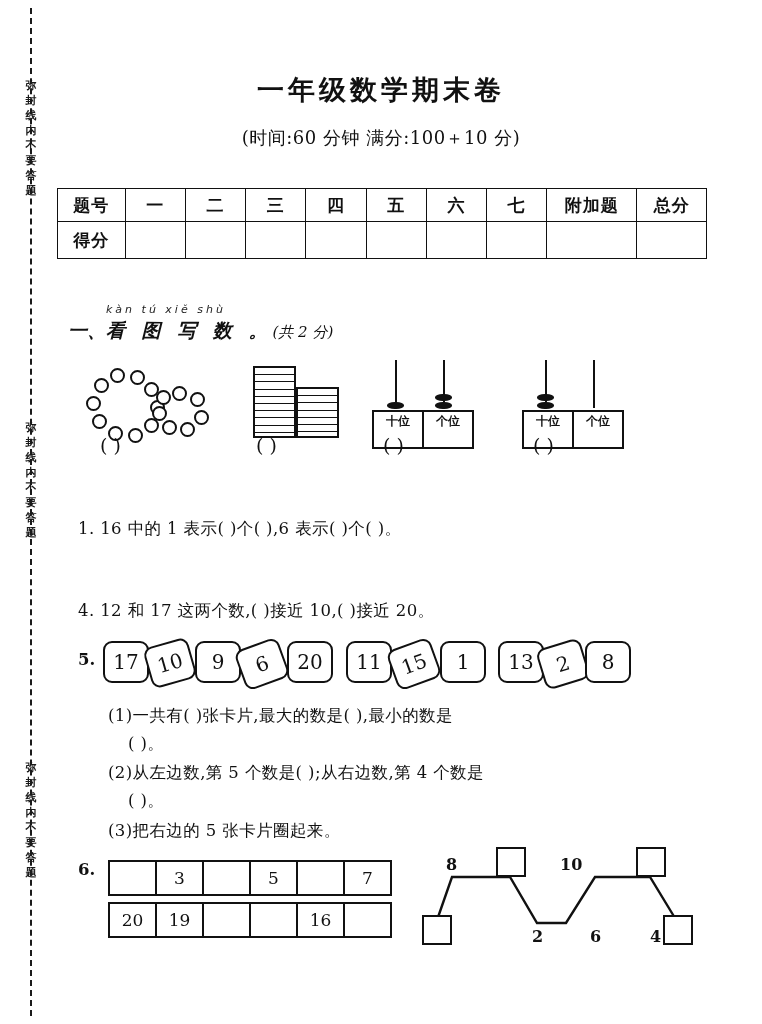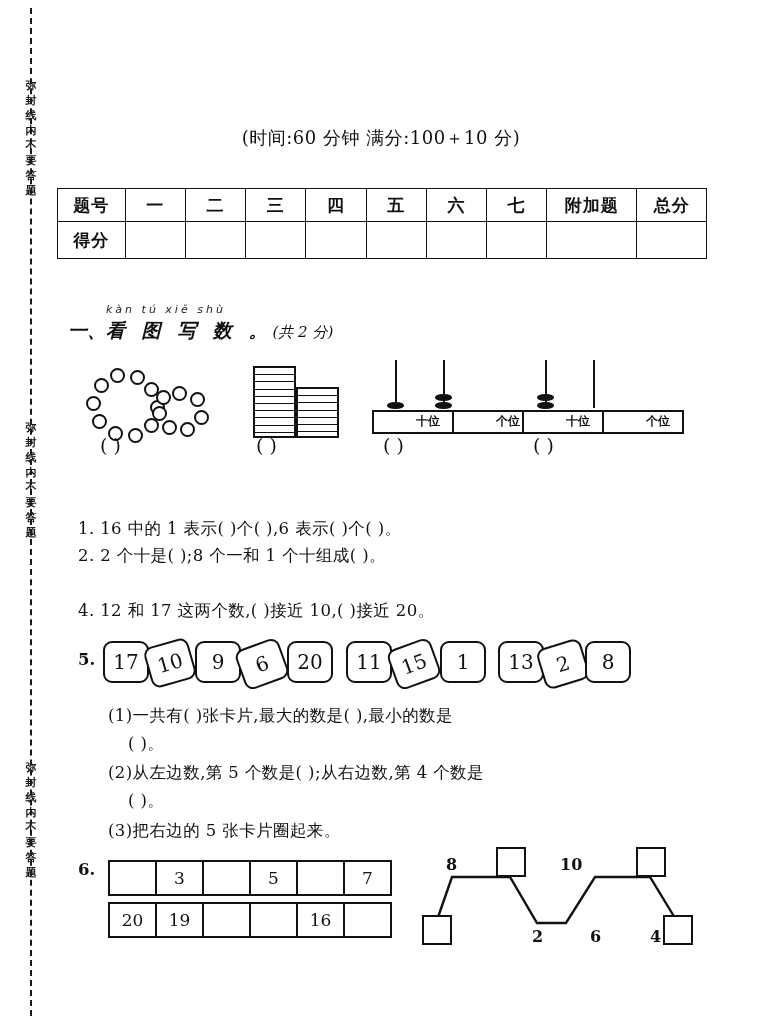--- a/index.html
+++ b/index.html
@@ -109,24 +109,23 @@
   .barcol i{display:block;border-bottom:1.4px solid #111;box-sizing:border-box;}
   .barcol i:last-child{border-bottom:none;}
 
   
   .abacus{position:absolute;}
   .abacus .rod{position:absolute;width:2.4px;background:#111;}
   .abacus .base{
     position:absolute;display:flex;border:2px solid #111;background:#fff;box-sizing:border-box;
   }
   .abacus .base div{
-    width:48px;height:20px;line-height:19px;text-align:center;
+    width:48px;height:35px;line-height:19px;text-align:center;
     font-size:12px;font-weight:700;
     font-family:"DejaVu Sans","Liberation Sans",sans-serif;
-    margin-left:30px;
   }
   .abacus .base div:first-child{border-right:2px solid #111;}
   .abacus .bd{
     position:absolute;width:17px;height:7px;border-radius:45%;
     background:#111;
   }
 
   
   .q{
     position:absolute;left:78px;
@@ -198,20 +197,21 @@
     <span>弥</span>
     <span>封</span>
     <span>线</span>
     <span>内</span>
     <span>不</span>
     <span>要</span>
     <span>答</span>
     <span>题</span>
   </div>
 
+  <div class="title">一年级数学期末卷</div>
   <div class="subtitle">(时间:60 分钟    满分:100＋10 分)</div>
 
   <table class="score-table">
     <tbody>
         <tr>
       <td class="lbl">题号</td>
       <td class="num">一</td>
       <td class="num">二</td>
       <td class="num">三</td>
       <td class="num">四</td>
@@ -319,21 +319,20 @@
         <div>十位</div>
         <div>个位</div>
       </div>
     </div>
 
     <div class="paren" style="left:533px;top:74px;">(        )</div>
   </div>
 
 
   <div class="q" style="top:518px;">1. 16 中的 1 表示(        )个(        ),6 表示(        )个(        )。</div>
-  <div class="q" style="top:545px;">2. 2 个十是(        );8 个一和 1 个十组成(        )。</div>
   <div class="q" style="top:600px;">4. 12 和 17 这两个数,(        )接近 10,(        )接近 20。</div>
 
   <div class="label6" style="top:650px;">5.</div>
   <div class="cards">
     <div class="card" style="left:0px;top:3px;">17</div>
     <div class="card" style="left:44px;top:4px;transform:rotate(-16deg);">10</div>
     <div class="card" style="left:92px;top:3px;">9</div>
     <div class="card" style="left:136px;top:5px;transform:rotate(-20deg);">6</div>
     <div class="card" style="left:184px;top:3px;">20</div>
     <div class="card" style="left:243px;top:3px;">11</div>

